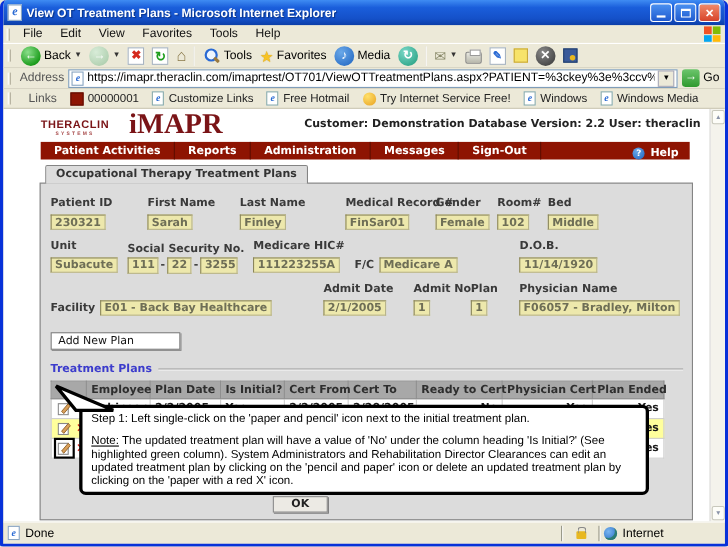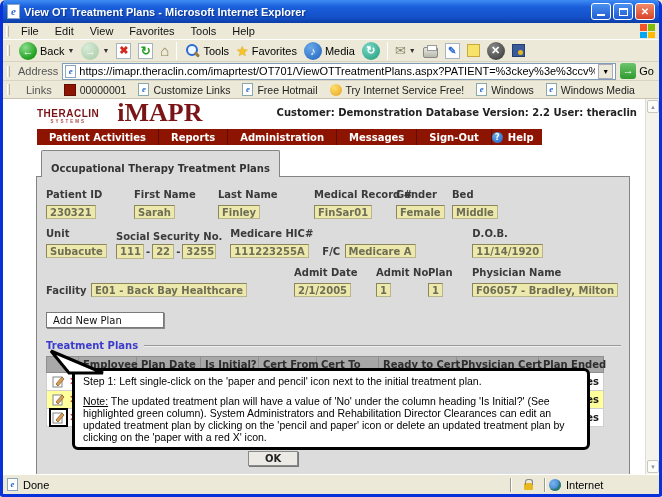--- a/index.html
+++ b/index.html
@@ -78,26 +78,26 @@
 
 .app-header{display:flex;justify-content:space-between;align-items:flex-start;padding:2px 22px 0 34px;height:30px}
 .brand{display:flex;align-items:flex-end;gap:18px;line-height:1}
 .brand-left{text-align:center}
 .brand-dots{width:26px;height:7px;margin:0 auto 1px auto;background:radial-gradient(#7A1417 35%,transparent 36%);background-size:3px 3px}
 .brand-name{font:bold 10px "Liberation Sans",sans-serif;color:#7A1417;letter-spacing:.5px}
 .brand-sub{font:bold 4.5px "Liberation Sans",sans-serif;color:#a84a4a;letter-spacing:2px}
 .imapr{font:bold 26px "Liberation Serif",serif;color:#7A1417;line-height:.9}
 .customer{font:bold 10px "DejaVu Sans",sans-serif;color:#222;padding-top:6px}
 
-.navbar{margin-left:34px;width:505px;height:16px;background:#8E1402;display:flex;align-items:center;color:#fff}
+.navbar{margin-left:34px;width:590px;height:16px;background:#8E1402;display:flex;align-items:flex-end;color:#fff}
 .nav-item{font:bold 10px "DejaVu Sans",sans-serif;padding:0 12px;border-right:1px solid #5f0d00;height:100%;display:flex;align-items:center;white-space:nowrap}
 .nav-help{margin-left:auto;display:flex;align-items:center;gap:5px;padding-right:10px;font:bold 10px "DejaVu Sans",sans-serif}
 .help-ico{width:11px;height:11px;border-radius:50%;background:radial-gradient(circle at 35% 30%,#6aa8e8,#1c62c0);color:#fff;font:bold 8px "DejaVu Sans",sans-serif;text-align:center;line-height:11px}
 
-.tab{display:inline-block;margin:5px 0 0 38px;background:#DCDCDC;border:1px solid #848484;border-bottom:none;border-radius:2px 2px 0 0;padding:12px 9px 3px 9px;font:bold 10px "DejaVu Sans",sans-serif;color:#333;position:relative;z-index:2}
+.tab{display:inline-block;margin:5px 0 0 38px;background:#DCDCDC;border:1px solid #848484;border-bottom:none;border-radius:2px 2px 0 0;padding:2px 9px 3px 9px;font:bold 10px "DejaVu Sans",sans-serif;color:#333;position:relative;z-index:2}
 .panel{margin-left:33px;width:594px;height:307px;background:#DCDCDC;border:1px solid #848484;margin-top:-1px;padding:4px 6px;position:relative;z-index:1}
 
 .frow{display:flex;gap:8px;margin:3px 0 0 3px;align-items:flex-end}
 .fld .lbl{font:bold 10px "DejaVu Sans",sans-serif;color:#3a3a3a;margin-bottom:1px;white-space:nowrap}
 .fbox{background:#EDE8AC;border:1px solid #8a855c;border-right-color:#b8b48c;border-bottom-color:#b8b48c;height:15px;font:bold 10px "DejaVu Sans",sans-serif;color:#6e6e56;padding:1px 3px 0 3px;white-space:nowrap;overflow:hidden}
 .ssn-row{display:flex;align-items:center;gap:2px;font:bold 10px "DejaVu Sans",sans-serif;color:#3a3a3a}
 
 .add-btn{margin:14px 0 0 3px;width:118px;height:16px;background:#fff;border:1px solid #7a7a7a;box-shadow:1px 1px 0 #888;font:10px "DejaVu Sans",sans-serif;color:#111;text-align:left;padding:1px 6px;cursor:default}
 
 .legend-row{display:flex;align-items:center;margin:12px 2px 5px 3px}
@@ -321,20 +321,24 @@
           <span class="lbl">Last Name</span>
           <span class="fbox">Finley</span>
         </span>
         <span class="fld" style="width:74px">
           <span class="lbl">Medical Record #</span>
           <span class="fbox">FinSar01</span>
         </span>
         <span class="fld" style="width:48px">
           <span class="lbl">Gender</span>
           <span class="fbox">Female</span>
+        </span>
+        <span class="fld" style="width:38px">
+          <span class="lbl">Room#</span>
+          <span class="fbox">102</span>
         </span>
         <span class="fld" style="width:46px">
           <span class="lbl">Bed</span>
           <span class="fbox">Middle</span>
         </span>
       </div>
 
       <div class="frow">
         <span class="fld" style="width:62px">
           <span class="lbl">Unit</span>

